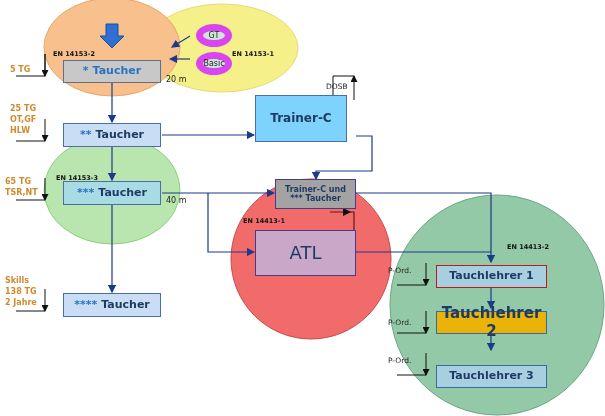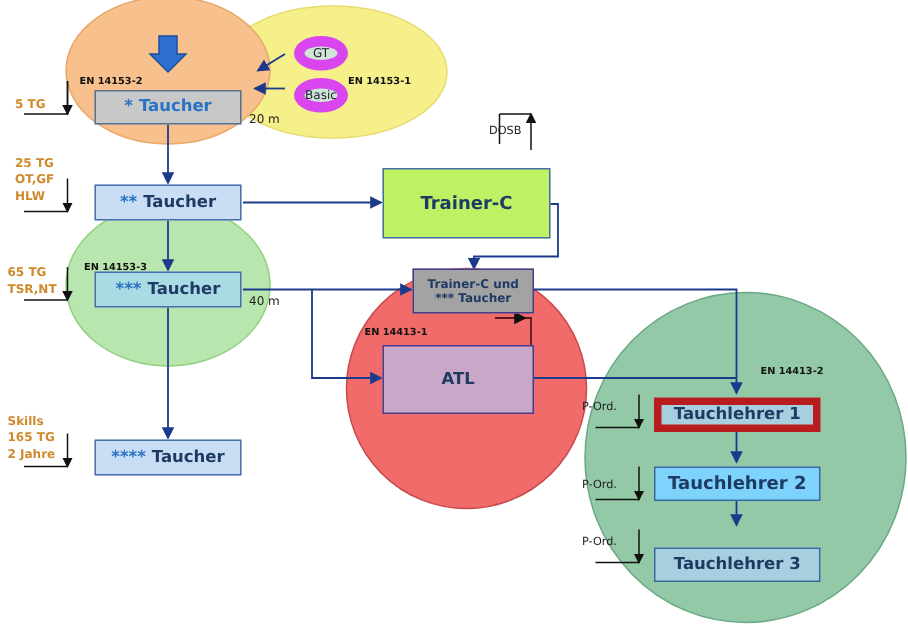--- a/index.html
+++ b/index.html
@@ -95,21 +95,21 @@
   <div>25 TG</div>
     <div>OT,GF</div>
     <div>HLW</div>
 </div>
 <div class="lbl side" style="left:5px;top:176px;">
   <div>65 TG</div>
     <div>TSR,NT</div>
 </div>
 <div class="lbl side" style="left:5px;top:275px;">
   <div>Skills</div>
-    <div>165 TG</div>
+    <div>138 TG</div>
     <div>2 Jahre</div>
 </div>
 
 <div class="box" style="left:63px;top:60px;width:98px;height:23px;background:#c8c8c8;border:1px solid #5b6f8f;font-size:11px;">
   <span class="star">*</span>
     <span style="color:#2a73c2;">Taucher</span>
 </div>
 <div class="lbl small" style="left:166px;top:75px;">20 m</div>
 
 <div class="box" style="left:63px;top:123px;width:98px;height:24px;background:#c9def5;border:1px solid #4a6ea8;font-size:11px;">
@@ -121,29 +121,29 @@
   <span class="star">***</span>
     <span>Taucher</span>
 </div>
 <div class="lbl small" style="left:166px;top:196px;">40 m</div>
 
 <div class="box" style="left:63px;top:293px;width:98px;height:24px;background:#c9def5;border:1px solid #4a6ea8;font-size:11px;">
   <span class="star">****</span>
     <span>Taucher</span>
 </div>
 
-<div class="box" style="left:255px;top:112px;width:112px;height:47px;background:#bef264;border:1px solid #4a6ea8;font-size:12px;">Trainer-C</div>
+<div class="box" style="left:255px;top:95px;width:92px;height:47px;background:#7dd3fc;border:1px solid #4a6ea8;font-size:12px;">Trainer-C</div>
 <div class="lbl small" style="left:326px;top:82px;font-size:7.5px;">DOSB</div>
 
 <div class="box" style="left:275px;top:179px;width:81px;height:30px;background:#a3a3a3;border:1px solid #4a3a8a;font-size:8px;flex-direction:column;">
   <div>Trainer-C und</div>
   <div>*** Taucher</div>
 </div>
 
-<div class="box" style="left:255px;top:230px;width:101px;height:46px;background:#c8a7c8;border:1px solid #4a3a8a;font-size:11px;font-weight:bold;">ATL</div>
+<div class="box" style="left:255px;top:230px;width:101px;height:46px;background:#c8a7c8;border:1px solid #4a3a8a;font-size:18px;font-weight:normal;">ATL</div>
 
-<div class="box" style="left:436px;top:265px;width:111px;height:23px;background:#a7cfe0;border:5px solid #b91c1c;font-size:11px;">Tauchlehrer 1</div>
-<div class="box" style="left:436px;top:311px;width:111px;height:23px;background:#7dd3fc;border:1px solid #3a6aa0;font-size:12px;">Tauchlehrer 2</div>
+<div class="box" style="left:436px;top:265px;width:111px;height:23px;background:#a7cfe0;border:1px solid #b91c1c;font-size:11px;">Tauchlehrer 1</div>
+<div class="box" style="left:436px;top:311px;width:111px;height:23px;background:#eab308;border:1px solid #3a6aa0;font-size:15px;">Tauchlehrer 2</div>
 <div class="box" style="left:436px;top:353px;width:111px;height:23px;background:#a7cfe0;border:1px solid #3a6aa0;font-size:11px;margin-top:12px;">Tauchlehrer 3</div>
 
 <div class="lbl small" style="left:388px;top:266px;font-size:7.5px;">P-Ord.</div>
 <div class="lbl small" style="left:388px;top:318px;font-size:7.5px;">P-Ord.</div>
 <div class="lbl small" style="left:388px;top:356px;font-size:7.5px;">P-Ord.</div>
 
 </body></html>

